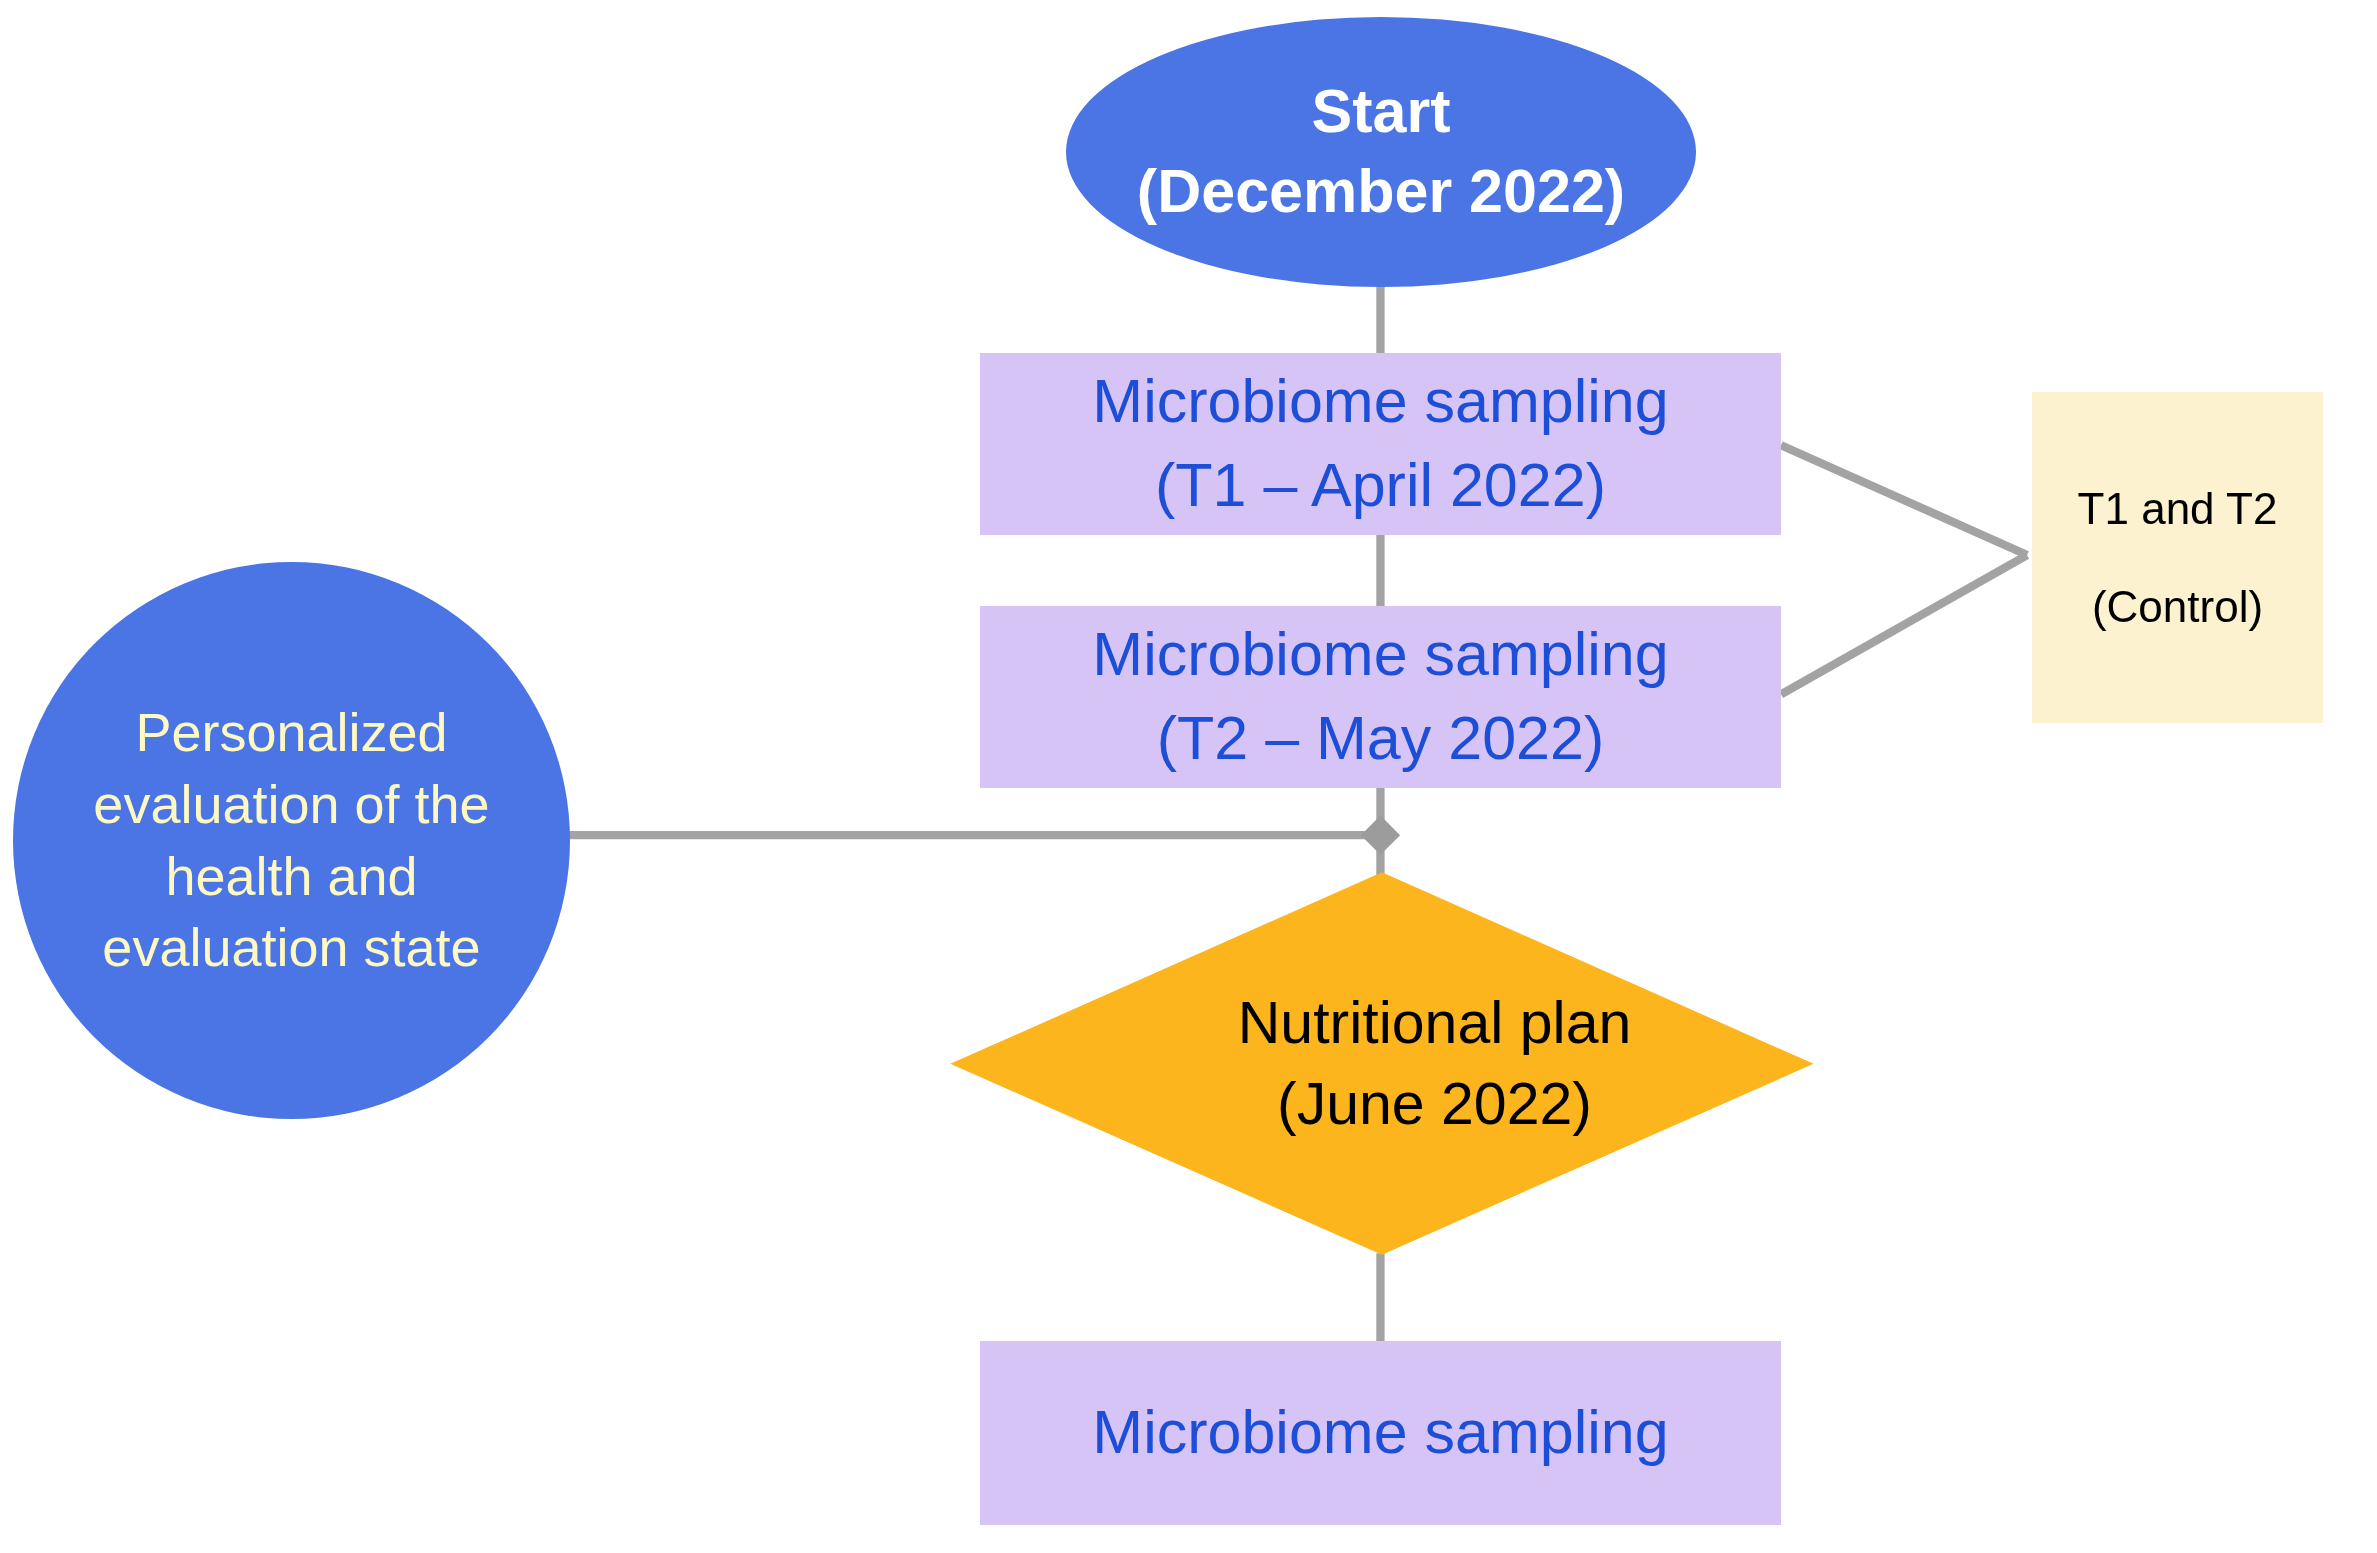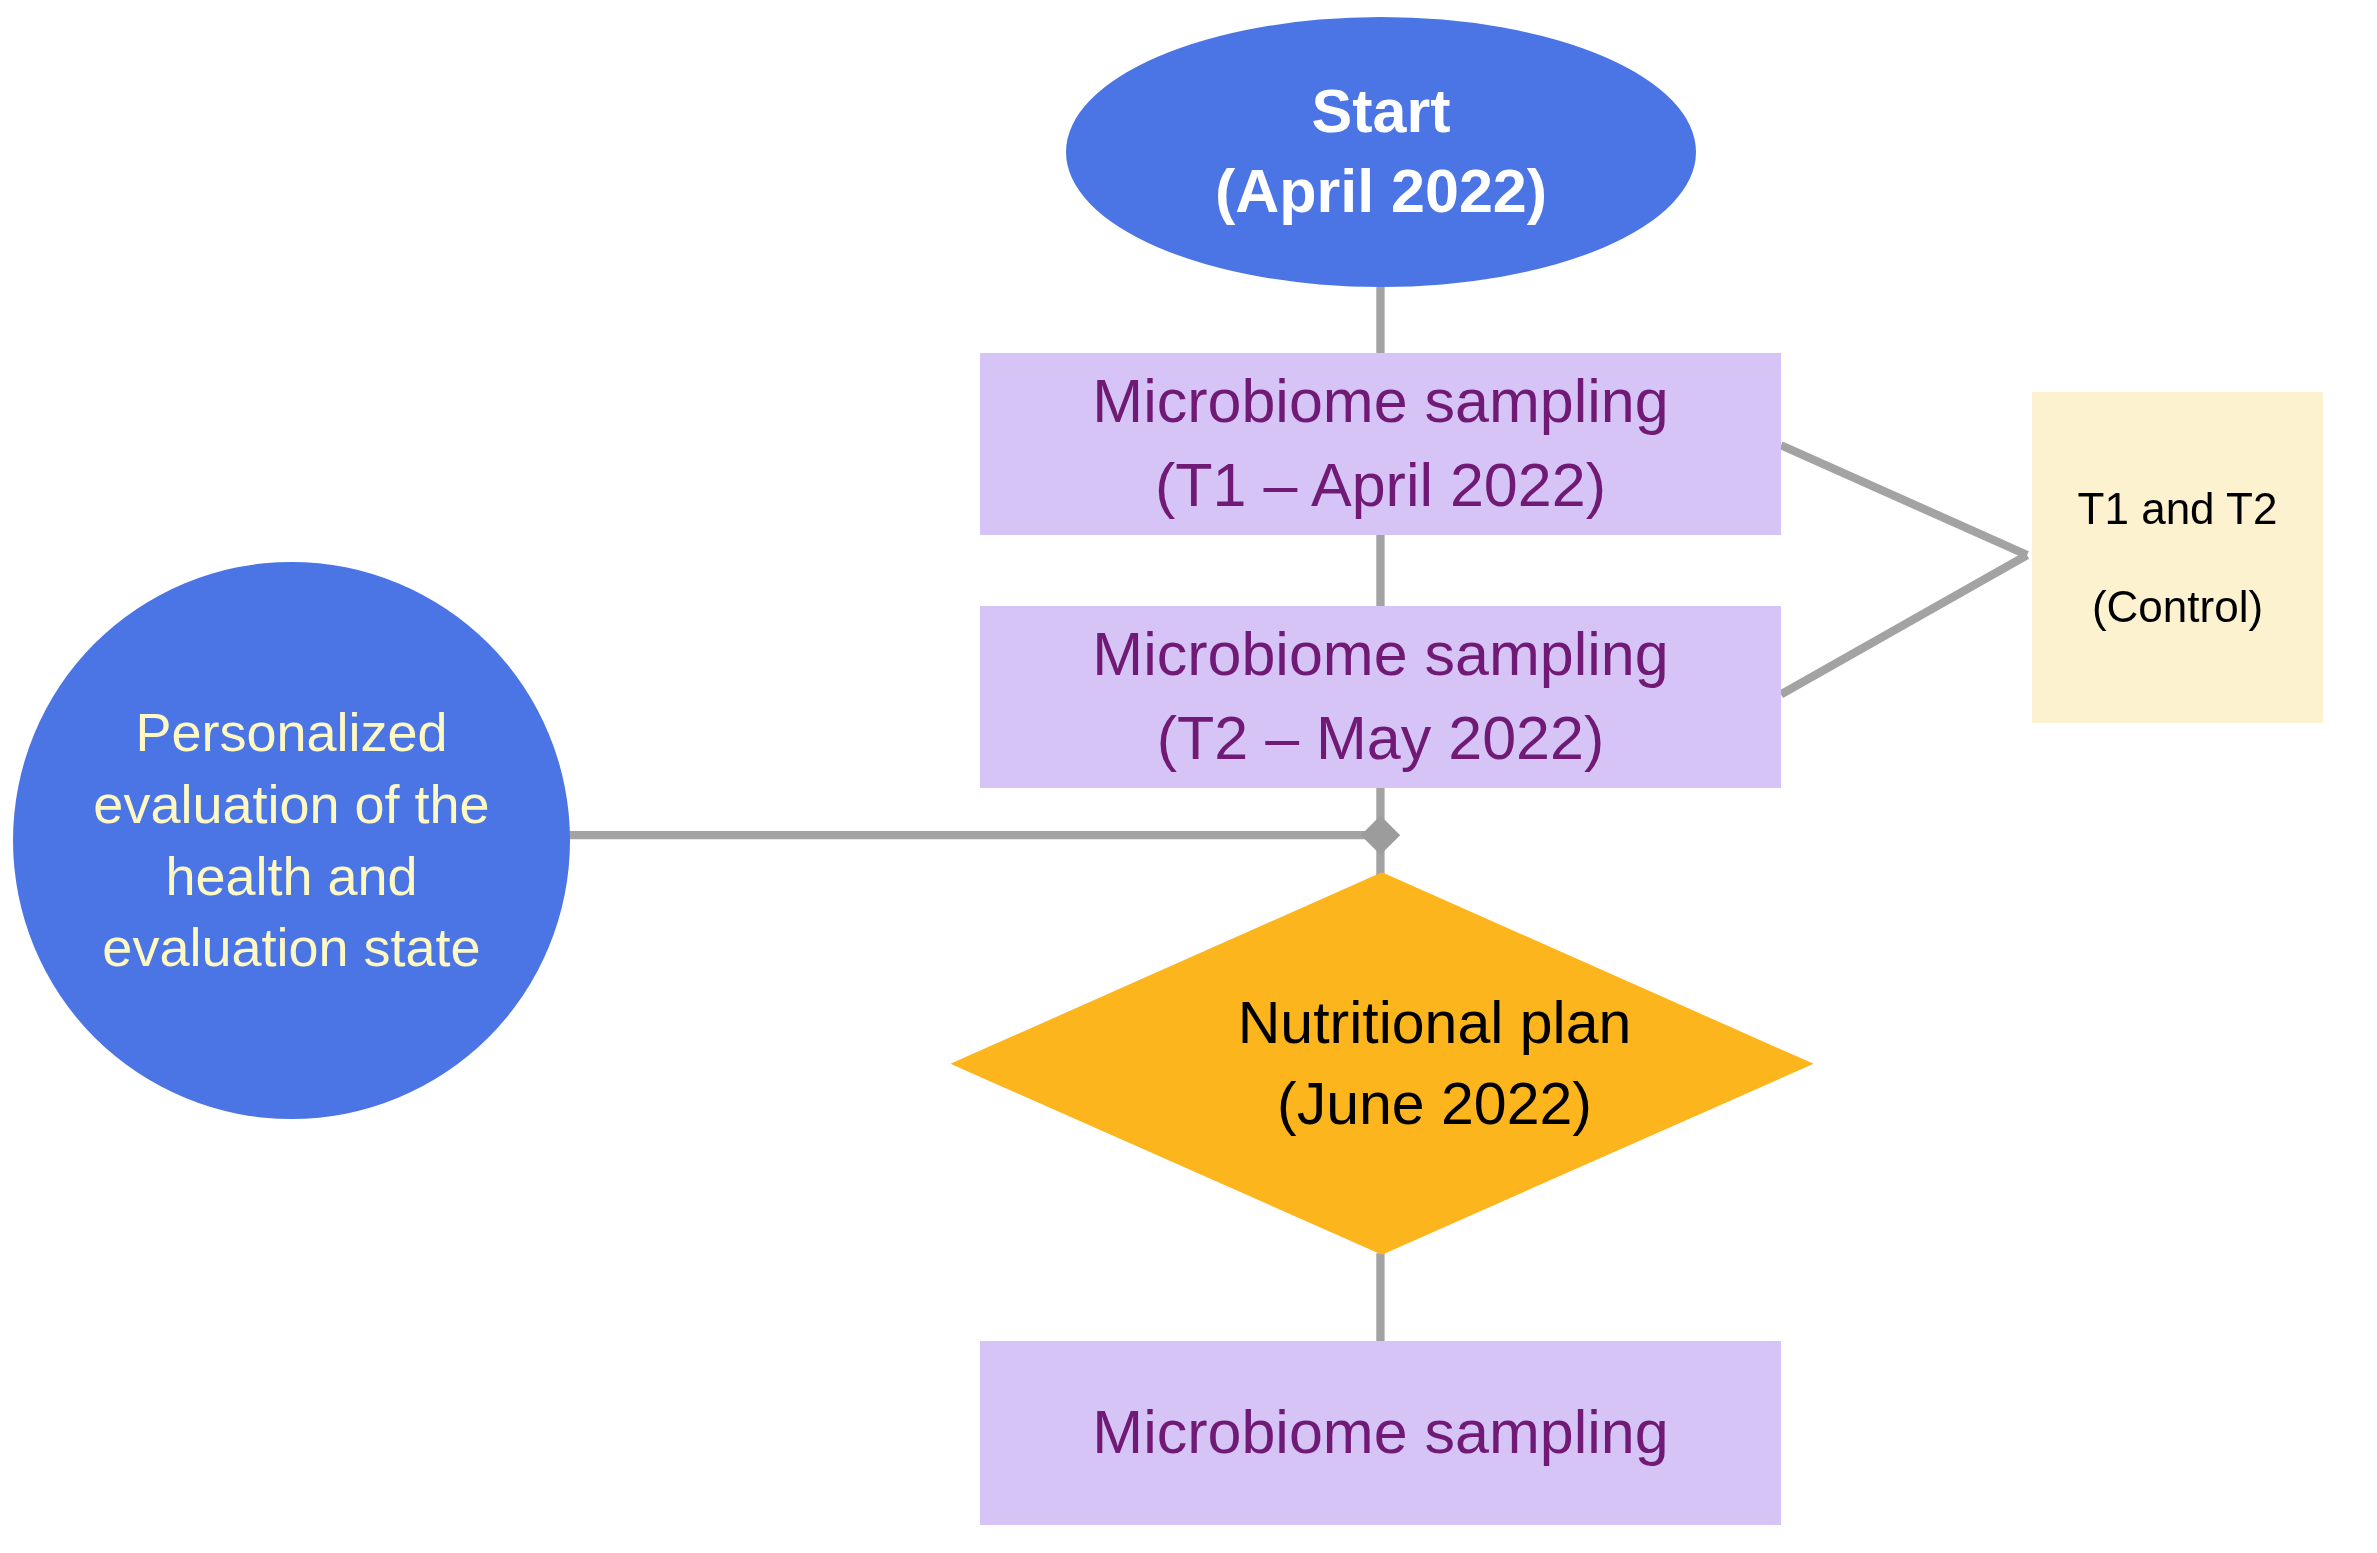--- a/index.html
+++ b/index.html
@@ -34,21 +34,21 @@
     border-radius: 50%;
     color: #ffffff;
     font-weight: bold;
     font-size: 61px;
     line-height: 1.30;
   }
   .rect {
     left: 980px;
     width: 801px; height: 182px;
     background: #d6c4f6;
-    color: #701a75;
+    color: #1d4ed8;
     font-size: 61px;
     line-height: 1.37;
   }
   .rect-t1 { top: 353px; }
   .rect-t2 { top: 606px; }
   .rect-t3 { top: 1341px; height: 184px; }
 
   .circle {
     left: 13px; top: 562px;
     width: 557px; height: 557px;
@@ -92,21 +92,21 @@
     <line x1="2352" y1="588" x2="2677" y2="733" stroke="#a3a3a3" stroke-width="11"></line>
     <line x1="2352" y1="917" x2="2677" y2="733" stroke="#a3a3a3" stroke-width="11"></line>
 
     <polygon points="1823,1077 1849,1103 1823,1129 1797,1103" fill="#9c9c9c"></polygon>
 
     <polygon points="1825,1152 2395,1405 1825,1657 1255,1405" fill="#fdb51d"></polygon>
   </svg>
 
   <div class="node ellipse">
     <span>Start</span>
-    <span>(April 2022)</span>
+    <span>(December 2022)</span>
   </div>
 
   <div class="node rect rect-t1">
     <span>Microbiome sampling</span>
     <span>(T1 – April 2022)</span>
   </div>
 
   <div class="node rect rect-t2">
     <span>Microbiome sampling</span>
     <span>(T2 – May 2022)</span>

